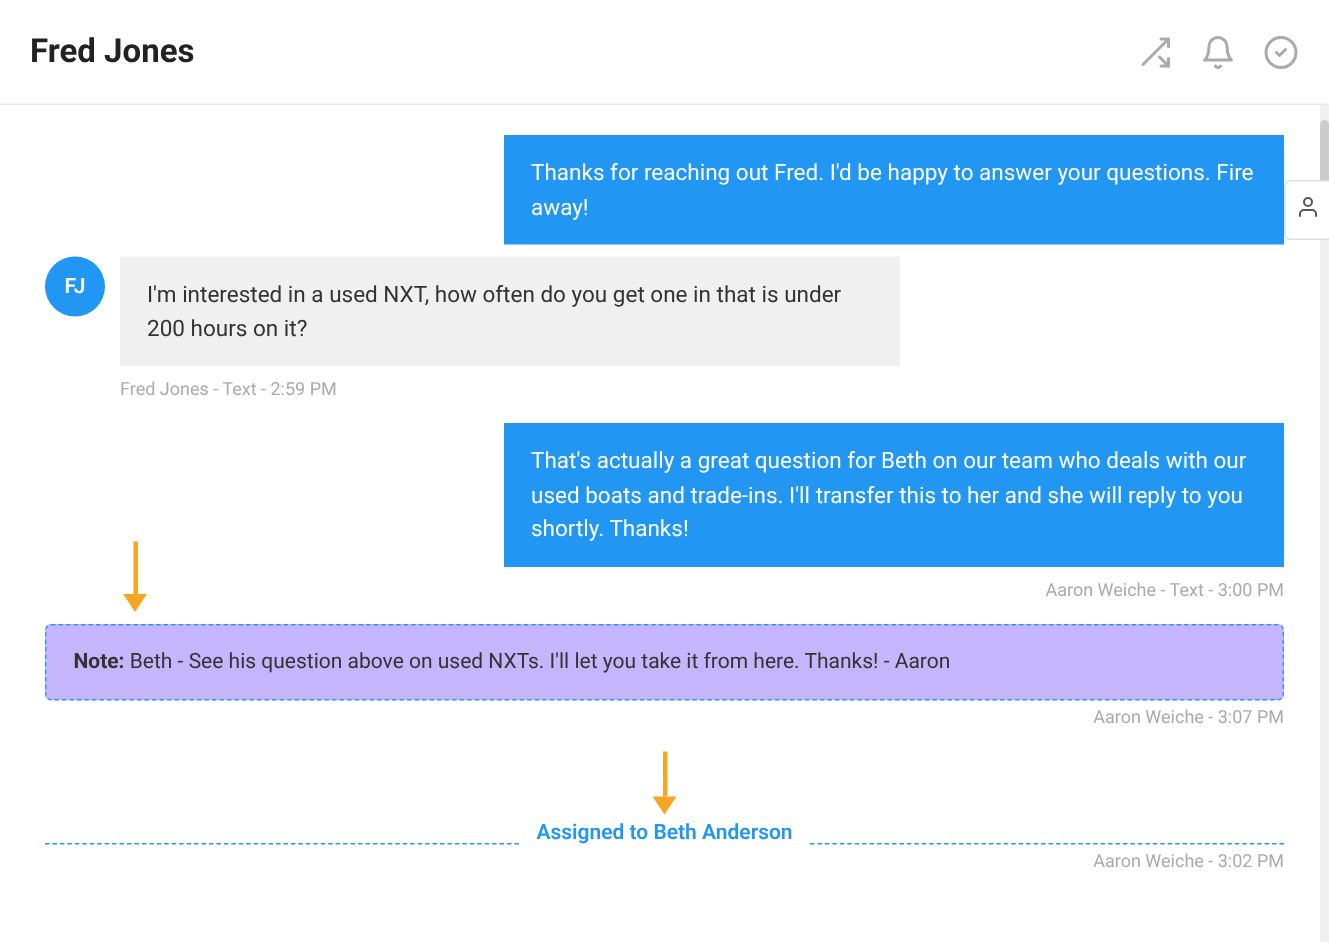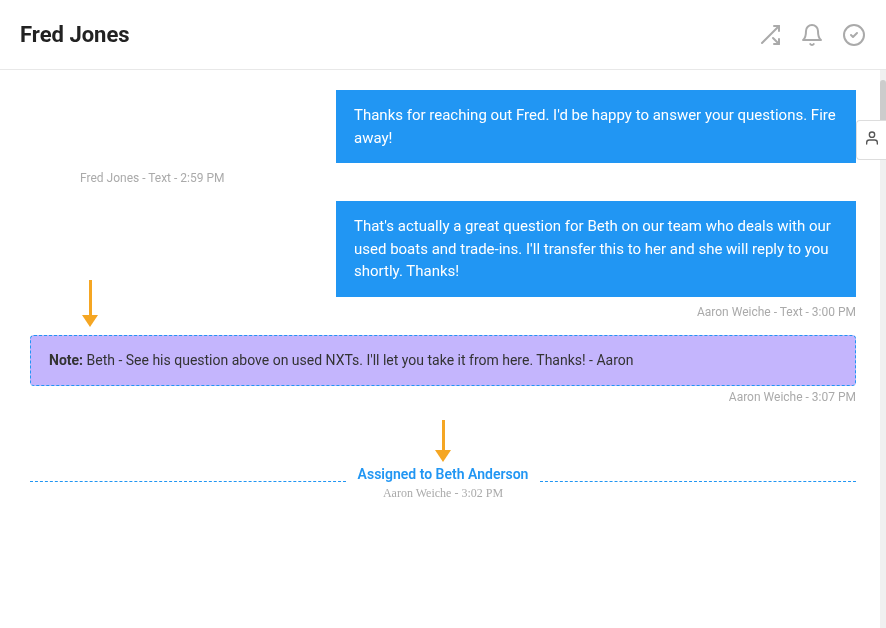--- a/index.html
+++ b/index.html
@@ -253,20 +253,24 @@
     </span>
   </div>
 </div>
 
 <div class="chat-area">
 
   <div class="message-row right">
     <div class="bubble blue">Thanks for reaching out Fred. I'd be happy to answer your questions. Fire away!</div>
   </div>
 
+  <div class="message-row left">
+    <div class="avatar">FJ</div>
+    <div class="bubble gray">I'm interested in a used NXT, how often do you get one in that is under 200 hours on it?</div>
+  </div>
   <div class="meta left">Fred Jones - Text - 2:59 PM</div>
 
   <div class="message-row right">
     <div class="bubble blue">That's actually a great question for Beth on our team who deals with our used boats and trade-ins. I'll transfer this to her and she will reply to you shortly. Thanks!</div>
   </div>
   <div class="meta right">Aaron Weiche - Text - 3:00 PM</div>
 
   <div class="note-container">
     <div class="note-arrow">
       <div class="arrow-line"></div>
@@ -282,21 +286,21 @@
     <div class="assigned-arrow">
       <div class="assigned-arrow-line"></div>
       <div class="assigned-arrow-head"></div>
     </div>
     <div class="assigned-row">
       <div class="dashed-line"></div>
       <span class="assigned-label">Assigned to Beth Anderson</span>
       <div class="dashed-line"></div>
     </div>
   </div>
-  <div class="meta" style="text-align:center;font-family:Liberation Serif, serif;">Aaron Weiche - 3:02 PM</div>
+  <div class="meta" style="text-align:right;">Aaron Weiche - 3:02 PM</div>
 
 </div>
 
 <div class="panel-toggle">
   <span style="font-size:16px; color:#555;">
     <svg width="16" height="16" viewBox="0 0 24 24" fill="none" stroke="#555" stroke-width="2" stroke-linecap="round" stroke-linejoin="round">
       <path d="M20 21v-2a4 4 0 0 0-4-4H8a4 4 0 0 0-4 4v2"></path>
       <circle cx="12" cy="7" r="4"></circle>
     </svg>
   </span>

